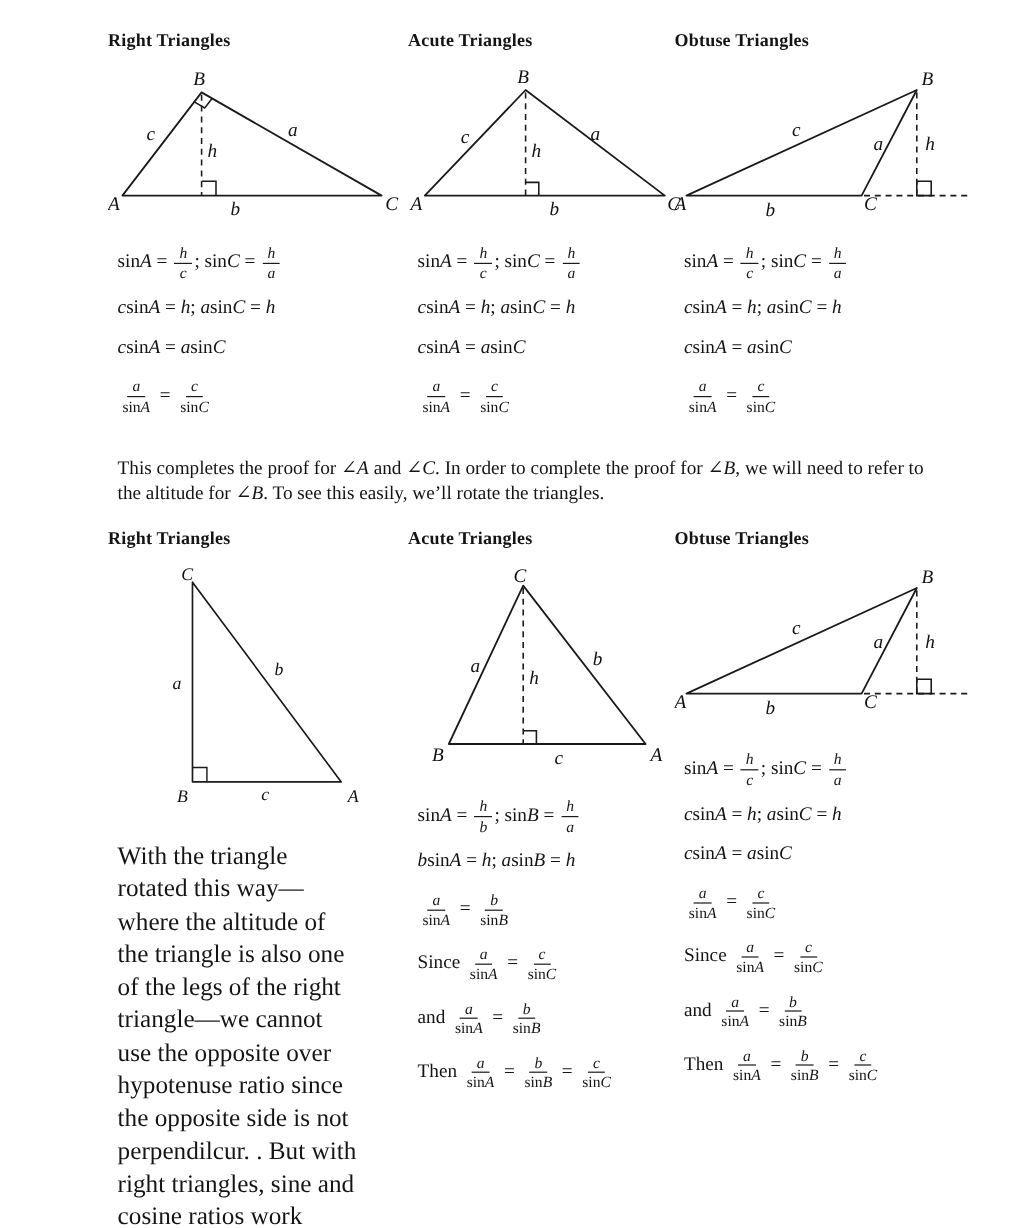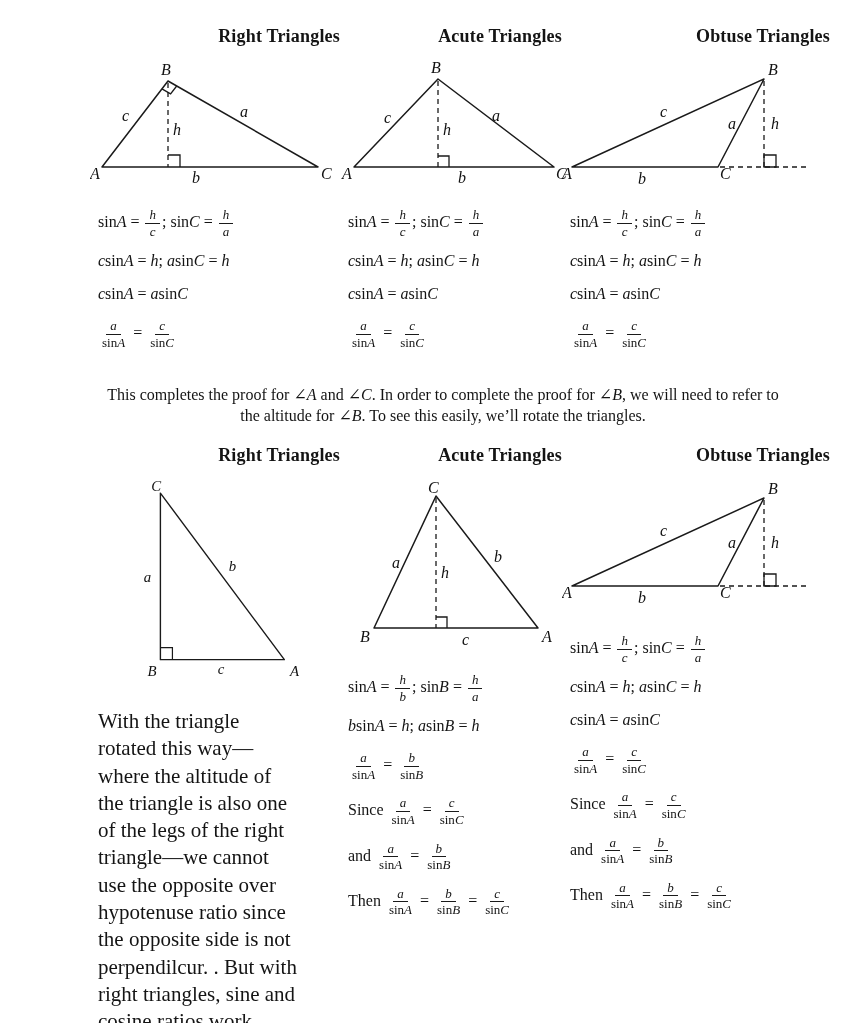--- a/index.html
+++ b/index.html
@@ -10,39 +10,39 @@
     color:#141414; background:#fff; overflow:hidden;
   }
   .tri-row { display:flex; align-items:flex-start; }
   .row1 .col1 { width:250px; }
   .row1 .col2 { width:222px; }
   .row1 .col3 { width:268px; }
   .row2 .col1 { width:250px; }
   .row2 .col2 { width:222px; }
   .row2 .col3 { width:268px; }
   .col-header {
-    margin:0; font-size:18px; font-weight:700; text-align:right;
+    margin:0; font-size:15px; font-weight:700; text-align:left;
     letter-spacing:.2px;
   }
   svg.diagram { display:block; margin-top:14px; }
   svg .edge { fill:none; stroke:#1a1a1a; stroke-width:1.5; stroke-linejoin:round; }
   svg .dash { fill:none; stroke:#1a1a1a; stroke-width:1.3; stroke-dasharray:5 4; }
   svg .mark { fill:none; stroke:#1a1a1a; stroke-width:1.3; }
   svg .lbl  { font:italic 16px "Liberation Serif","DejaVu Serif",serif; fill:#111; }
   .formulas { margin-top:18px; margin-left:8px; }
   .formula-line { font-size:16px; margin-bottom:13px; min-height:20px;font-family:Liberation Serif, serif; }
   .formula-line i, .frac i { font-style:italic; }
   .frac {
     display:inline-flex; flex-direction:column; align-items:center;
     vertical-align:middle; font-size:13px; line-height:1.2;
     margin:0 2px; text-align:center;
   }
   .frac .num { padding:0 4px; border-bottom:1px solid #1a1a1a; }
   .frac .den { padding:0 2px; }
-  .mid-para { margin:22px 0 0 8px; width:690px; font-size:16px; line-height:1.3;text-align:center; }
+  .mid-para { margin:22px 0 0 8px; width:690px; font-size:16px; line-height:1.3; }
   .row2 { margin-top:18px; }
   .side-para { margin:26px 0 0 8px; width:202px; font-size:21px; line-height:1.3; }
   .col2 .formulas.bottom { margin-top:20px; }
   .col3 .formulas.bottom { margin-top:25px; }
 </style>
 </head>
 <body>
 
 <div class="page">
 

